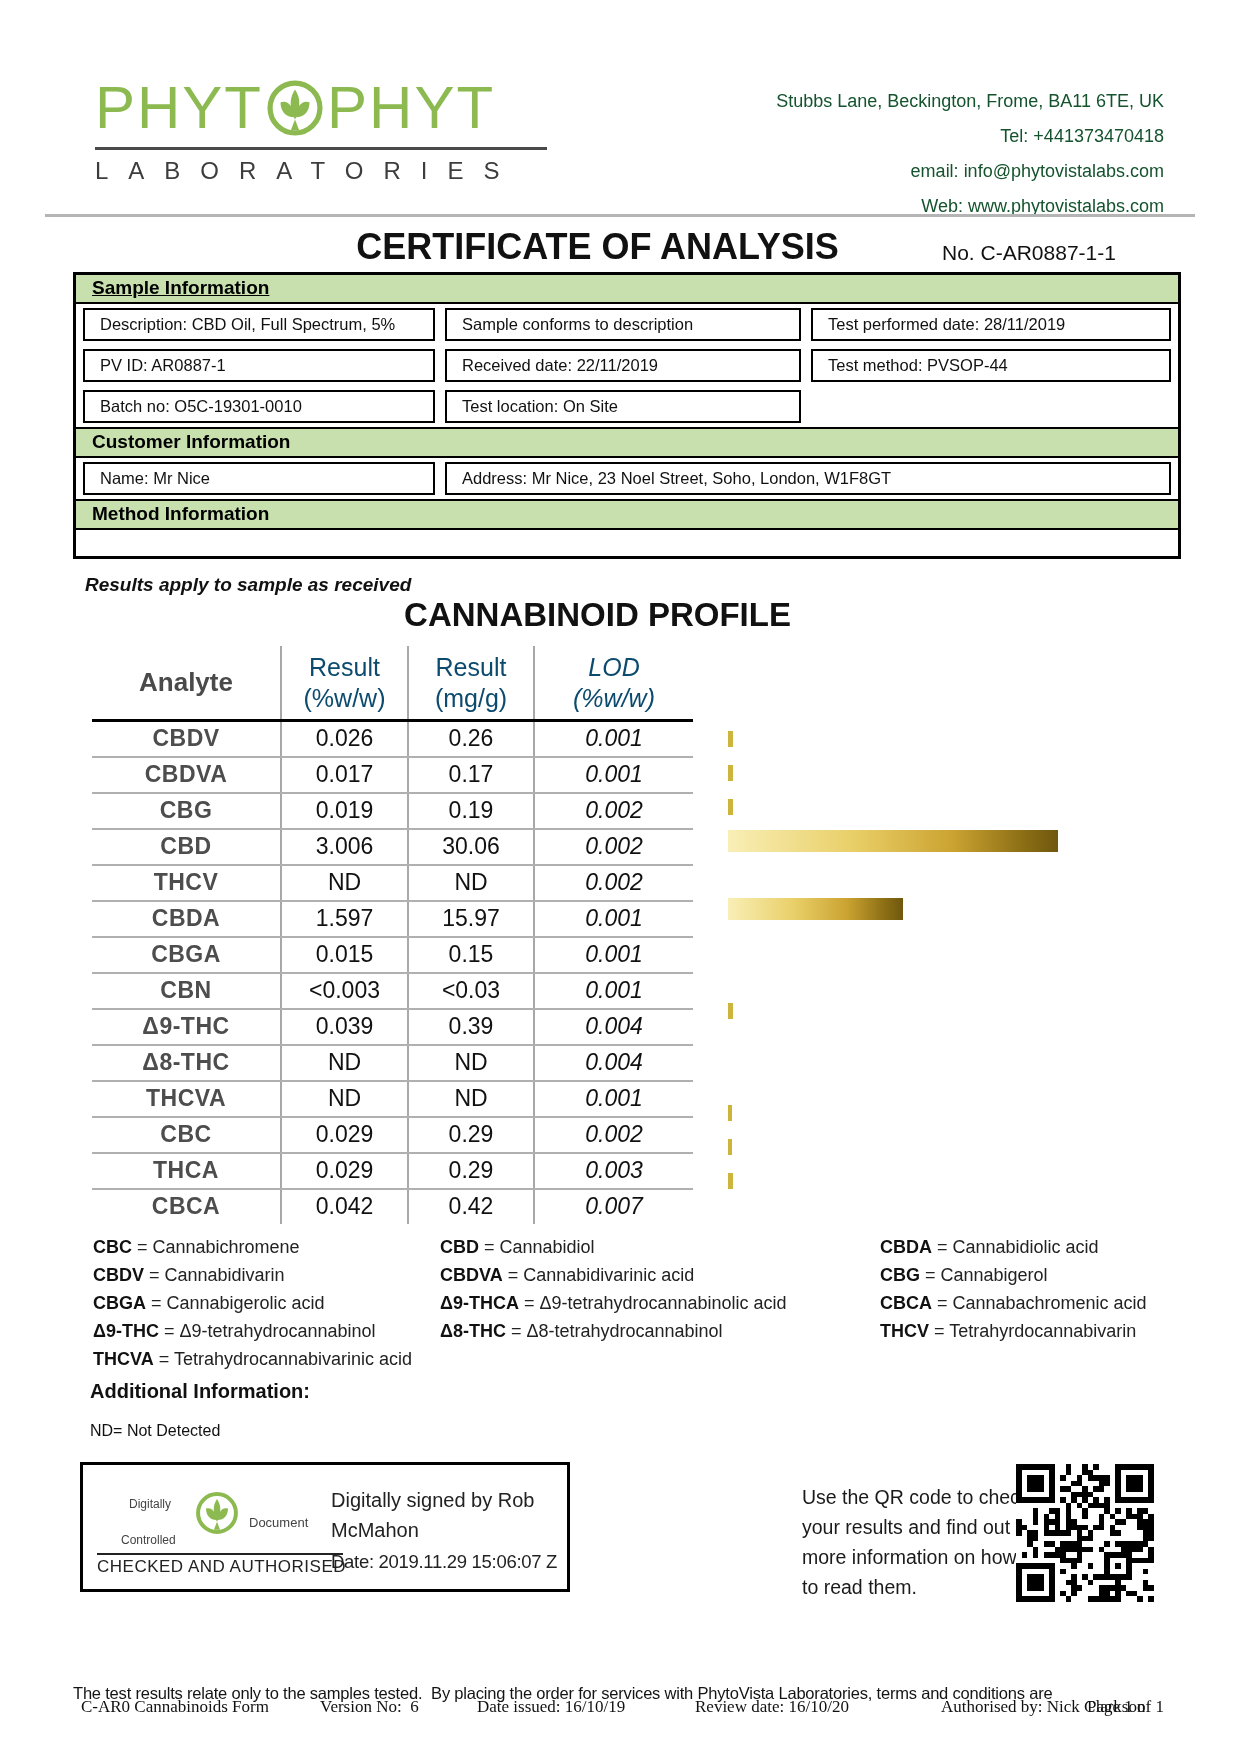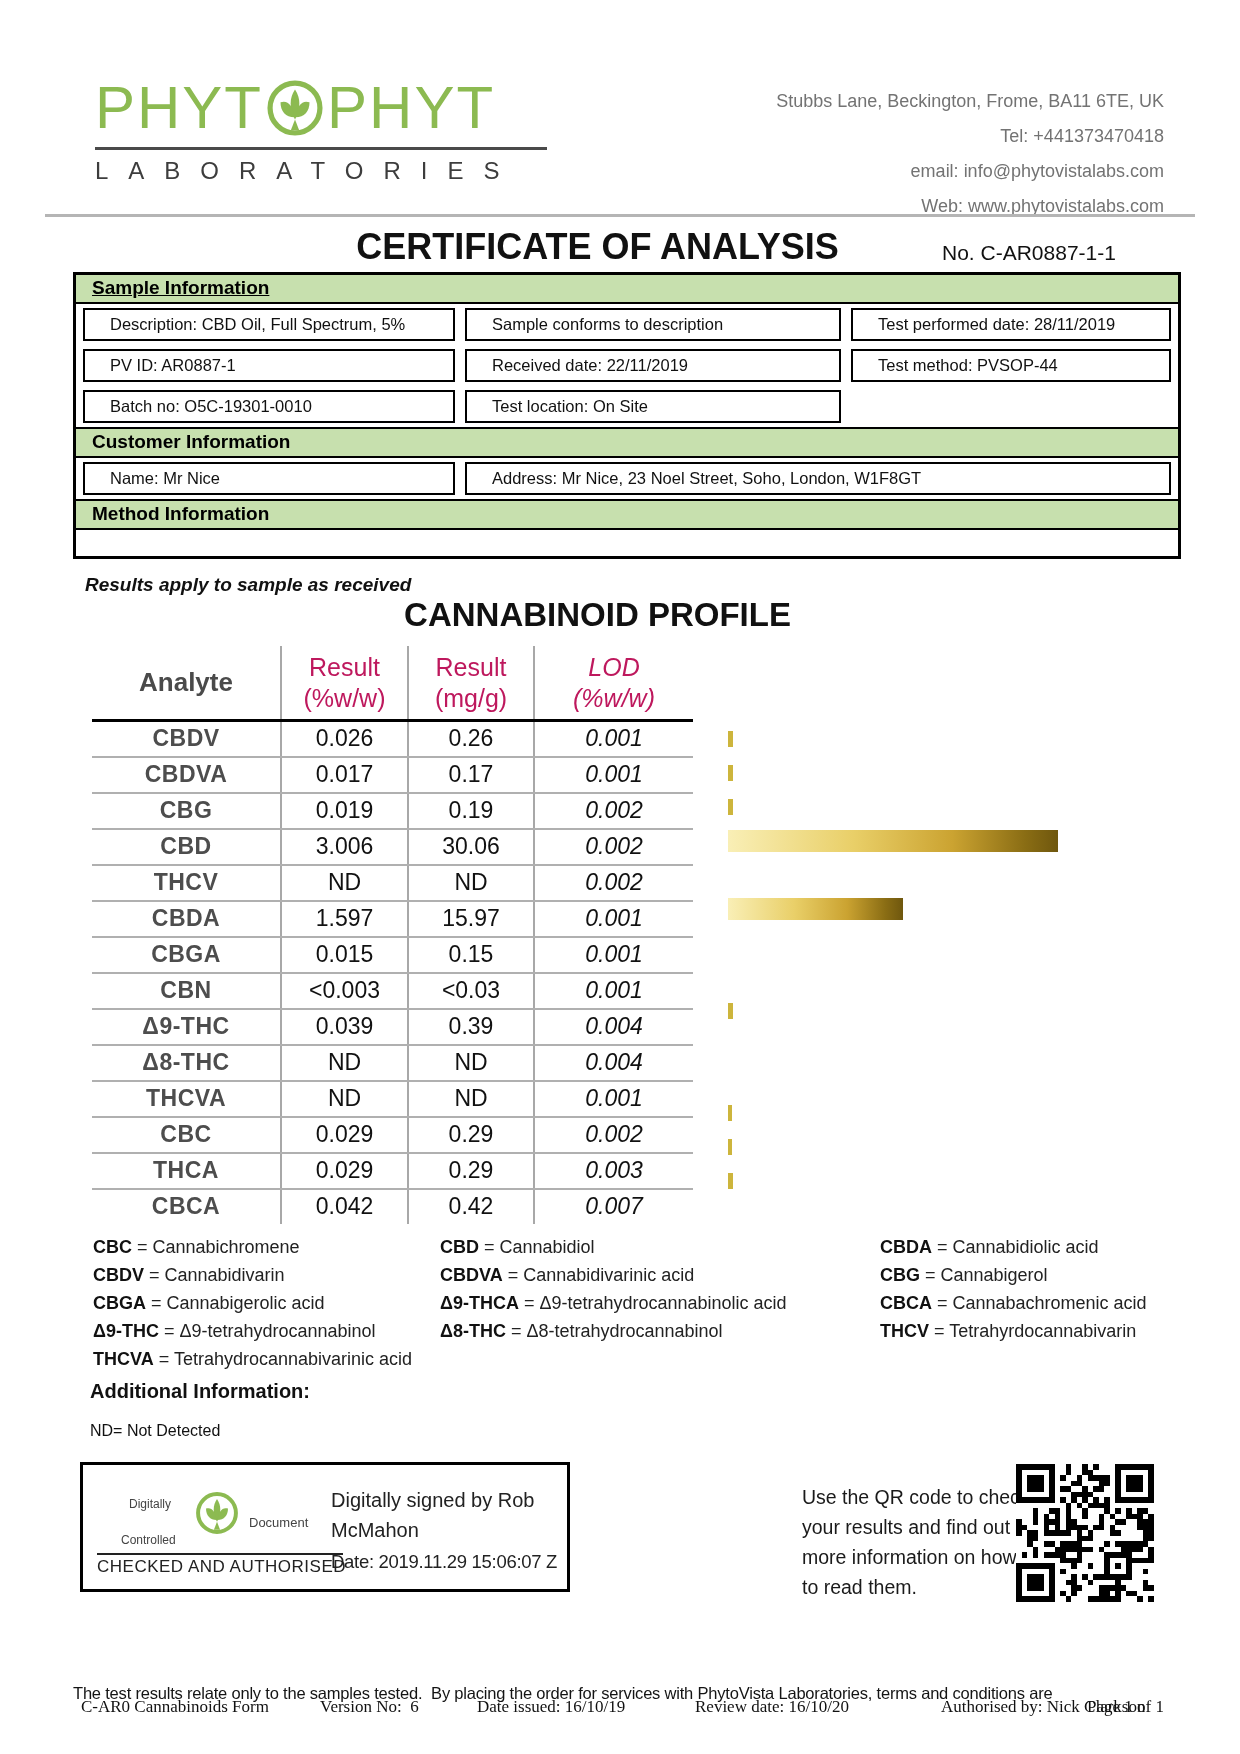--- a/index.html
+++ b/index.html
@@ -6,49 +6,49 @@
   body{width:1240px;height:1754px;position:relative;background:#fff;color:#111;
        font-family:"Liberation Sans",sans-serif;overflow:hidden}
   .abs{position:absolute}
 
   
   #logo{left:95px;top:78px}
   #logo-main{display:flex;align-items:center;color:#8cba51;font-size:60px;font-weight:500;letter-spacing:2px;line-height:1}
   #logo-main .oicon{width:58px;height:58px;margin:0 3px}
   #logo-rule{width:452px;border-top:3px solid #4a4a4a;margin-top:9px}
   #logo-sub{margin-top:7px;font-size:24px;letter-spacing:20px;color:#3d3d3d;font-weight:500}
-  #contact{right:76px;top:84px;text-align:right;font-size:18px;line-height:35px;color:#737373}
+  #contact{right:76px;top:84px;text-align:right;font-size:18px;line-height:35px;color:#14532d}
   #header-rule{left:45px;top:214px;width:1150px;height:3px;background:#b5b5b5}
 
   
   #title{left:340px;top:226px;width:515px;text-align:center;font-size:36px;font-weight:bold}
   #coa-no{left:942px;top:241px;font-size:21px}
 
   
   #info{left:73px;top:272px;width:1102px;border:3px solid #000}
   .band{background:#c7e0ae;border-top:2px solid #000;border-bottom:2px solid #000;
         font-size:19px;font-weight:bold;padding:2px 16px 3px;color:#000}
   #band-sample{border-top:none}
   #band-sample span{text-decoration:underline}
   .irow{display:flex;gap:10px;padding:4px 7px}
-  .icell{border:2px solid #000;padding:5px 25px;font-size:16.5px;white-space:nowrap;overflow:hidden}
+  .icell{border:2px solid #000;padding:5px 15px;font-size:16.5px;white-space:nowrap;overflow:hidden}
   .icell.c1{width:318px;flex:none}
   .icell.c2{width:322px;flex:none}
   .icell.c3{flex:1}
   .icell.blank{border:none}
   #empty-row{height:26px}
 
   
   #note{left:85px;top:574px;font-size:19px;font-weight:bold;font-style:italic}
   #ptitle{left:345px;top:596px;width:505px;text-align:center;font-size:33px;font-weight:bold}
   #ptable{left:92px;top:646px;width:601px}
   .pgrid{display:grid;grid-template-columns:188px 127px 126px 160px}
   #phead{border-bottom:3px solid #000;height:73px}
   #phead .hc{display:flex;flex-direction:column;justify-content:center;text-align:center;
-             font-size:25px;line-height:31px;color:#be185d}
+             font-size:25px;line-height:31px;color:#0c4a6e}
   #phead .hc.a{font-weight:bold;color:#4a4a4a;font-size:26px}
   #phead .hc.lod{font-style:italic}
   .sep{border-left:2px solid #a8a8a8}
   .prow{height:34px;border-bottom:2px solid #b0b0b0}
   .prow:last-child{border-bottom:none}
   .prow div{text-align:center;line-height:32px;font-size:23px}
   .prow .a{font-weight:bold;color:#4d4d4d;letter-spacing:.5px}
   .prow .lod{font-style:italic}
   #bars{left:728px;top:722px;width:345px;height:478px}
   .bar{position:absolute;height:22px;background:linear-gradient(90deg,#f9efb6,#e9cf68 38%,#cba331 68%,#8a6d14 90%,#6f570e)}

